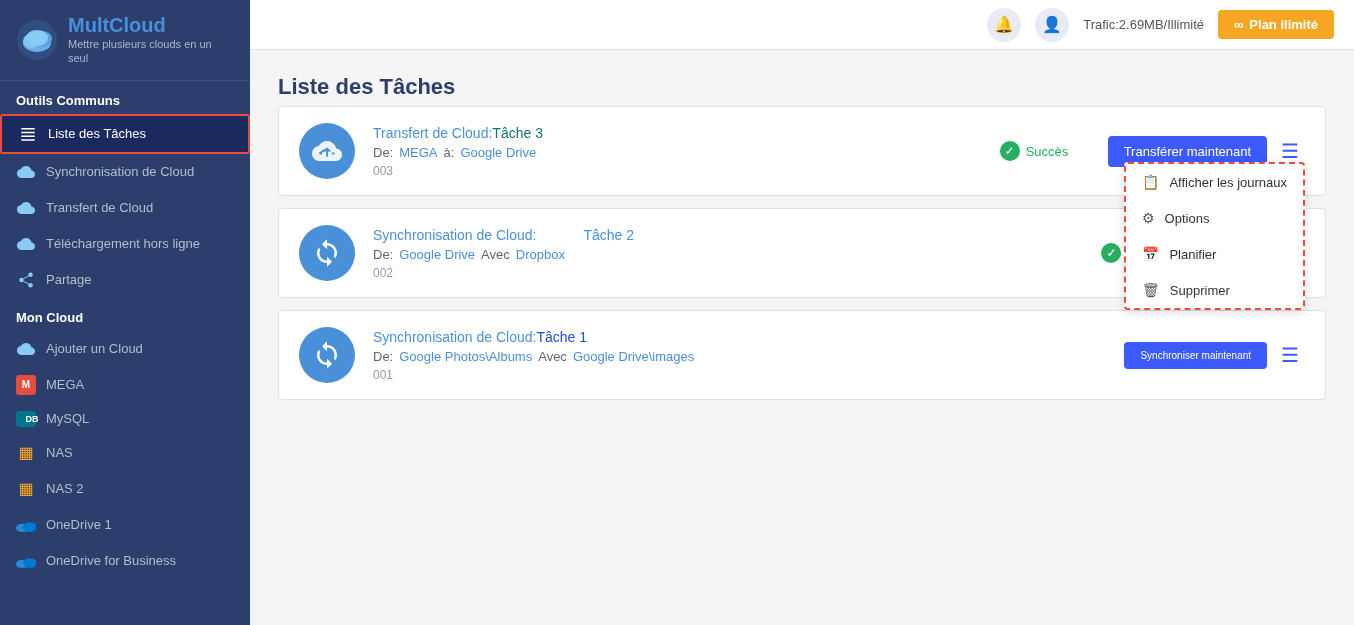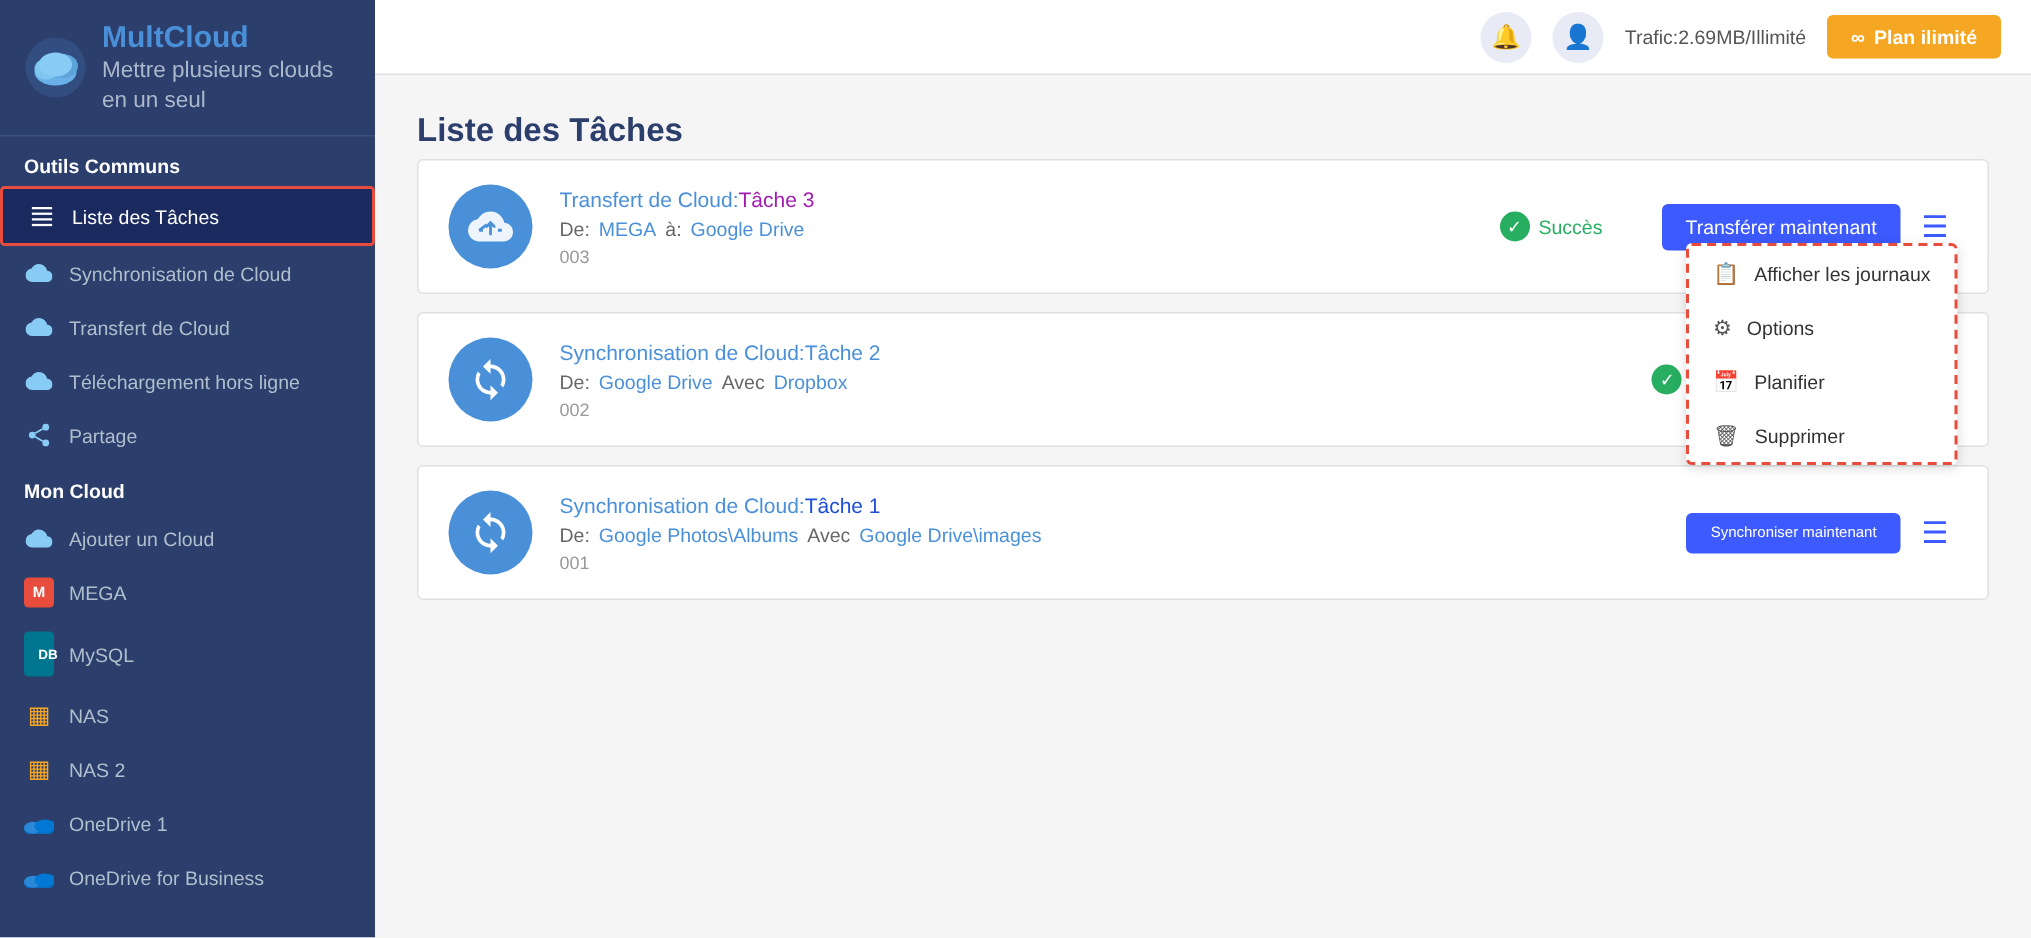--- a/index.html
+++ b/index.html
@@ -23,21 +23,21 @@
       background: #2c3e6b;
       border-bottom: 1px solid #3a5080;
     }
     .logo-icon {
       width: 42px;
       height: 42px;
       margin-right: 10px;
       flex-shrink: 0;
     }
     .logo-text { font-size: 20px; font-weight: bold; color: #4a90d9; }
-    .logo-sub { font-size: 15px; color: #aab8cc; line-height: 1.3; }
+    .logo-sub { font-size: 11px; color: #aab8cc; line-height: 1.3; }
 
     .sidebar-section-title {
       color: #fff;
       font-size: 13px;
       font-weight: bold;
       padding: 12px 16px 6px 16px;
     }
     .sidebar-item {
       display: flex;
       align-items: center;
@@ -305,21 +305,21 @@
           <path d="M19.35 10.04A7.49 7.49 0 0 0 12 4C9.11 4 6.6 5.64 5.35 8.04A5.994 5.994 0 0 0 0 14c0 3.31 2.69 6 6 6h13c2.76 0 5-2.24 5-5 0-2.64-2.05-4.78-4.65-4.96z"></path>
         </svg>
     </span>
     <span>Ajouter un Cloud</span>
   </div>
   <div class="sidebar-item">
     <span class="item-icon" style="background:#e74c3c;border-radius:3px;color:#fff;font-size:10px;font-weight:bold;width:20px;height:20px;display:flex;align-items:center;justify-content:center;">M</span>
     <span>MEGA</span>
   </div>
   <div class="sidebar-item">
-    <span class="item-icon" style="background:#00758f;border-radius:3px;color:#fff;font-size:9px;font-weight:bold;width:20px;height:30px;display:flex;align-items:center;justify-content:center;padding-left:12px;">DB</span>
+    <span class="item-icon" style="background:#00758f;border-radius:3px;color:#fff;font-size:9px;font-weight:bold;width:20px;height:16px;display:flex;align-items:center;justify-content:center;padding-left:12px;">DB</span>
     <span>MySQL</span>
   </div>
   <div class="sidebar-item">
     <span class="item-icon" style="color:#f5a623;font-size:16px;">▦</span>
     <span>NAS</span>
   </div>
   <div class="sidebar-item">
     <span class="item-icon" style="color:#f5a623;font-size:16px;">▦</span>
     <span>NAS 2</span>
   </div>
@@ -373,21 +373,21 @@
           <path d="M8 14l-2 0M16 14l2 0" stroke="#4a90d9" stroke-width="1.5"></path>
           <path d="M6 14l4-3" stroke="#4a90d9" stroke-width="1.5"></path>
         </svg>
 
         <svg width="24" height="24" viewBox="0 0 24 24" fill="white" style="position:absolute;left:50%;top:50%;transform:translate(-50%,-50%);">
           <path d="M10 17l5-5-5-5v10z"></path>
         </svg>
       </div>
       <div class="task-info">
         <div class="task-title">
-          <span>Transfert de Cloud:</span><span style="color:#a21caf;">Tâche 3</span>
+          <span>Transfert de Cloud:</span><span style="color:#0f766e;">Tâche 3</span>
         </div>
         <div class="task-route">
           <span>De:</span>
           <a>MEGA</a>
           <span>à:</span>
           <a>Google Drive</a>
         </div>
         <div class="task-id">003</div>
       </div>
       <div class="task-status">
@@ -420,21 +420,21 @@
     </div>
 
     <div class="task-card">
       <div class="task-cloud-icon sync" style="position:relative;">
         <svg width="30" height="30" viewBox="0 0 24 24" fill="white" style="position:absolute;left:50%;top:50%;transform:translate(-50%,-50%);">
           <path d="M12 4V1L8 5l4 4V6c3.31 0 6 2.69 6 6 0 1.01-.25 1.97-.7 2.8l1.46 1.46A7.93 7.93 0 0 0 20 12c0-4.42-3.58-8-8-8zm0 14c-3.31 0-6-2.69-6-6 0-1.01.25-1.97.7-2.8L5.24 7.74A7.93 7.93 0 0 0 4 12c0 4.42 3.58 8 8 8v3l4-4-4-4v3z"></path>
         </svg>
       </div>
       <div class="task-info">
         <div class="task-title">
-          <span>Synchronisation de Cloud:</span><span style="color:#4a90d9;">Tâche 2</span>
+          <span>Synchronisation de Cloud:</span><span style="color:#4a90d9;margin-left:47px;">Tâche 2</span>
         </div>
         <div class="task-route">
           <span>De:</span>
           <a>Google Drive</a>
           <span>Avec</span>
           <a>Dropbox</a>
         </div>
         <div class="task-id">002</div>
       </div>
       <div class="task-status">

